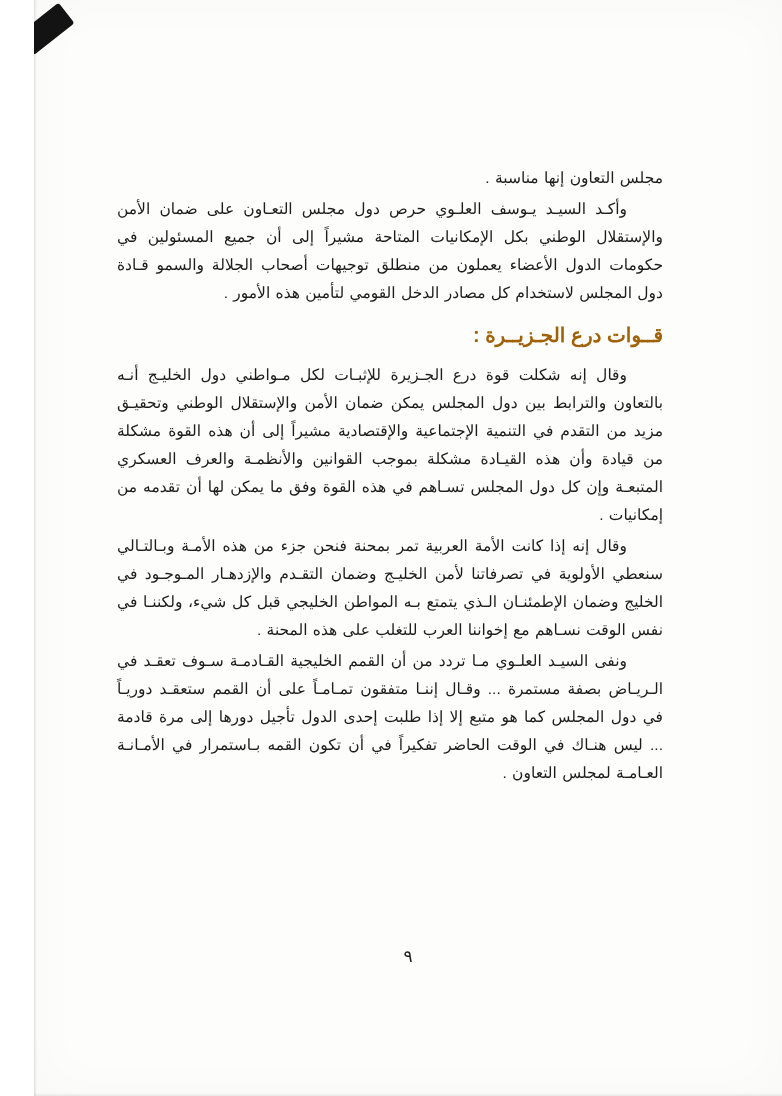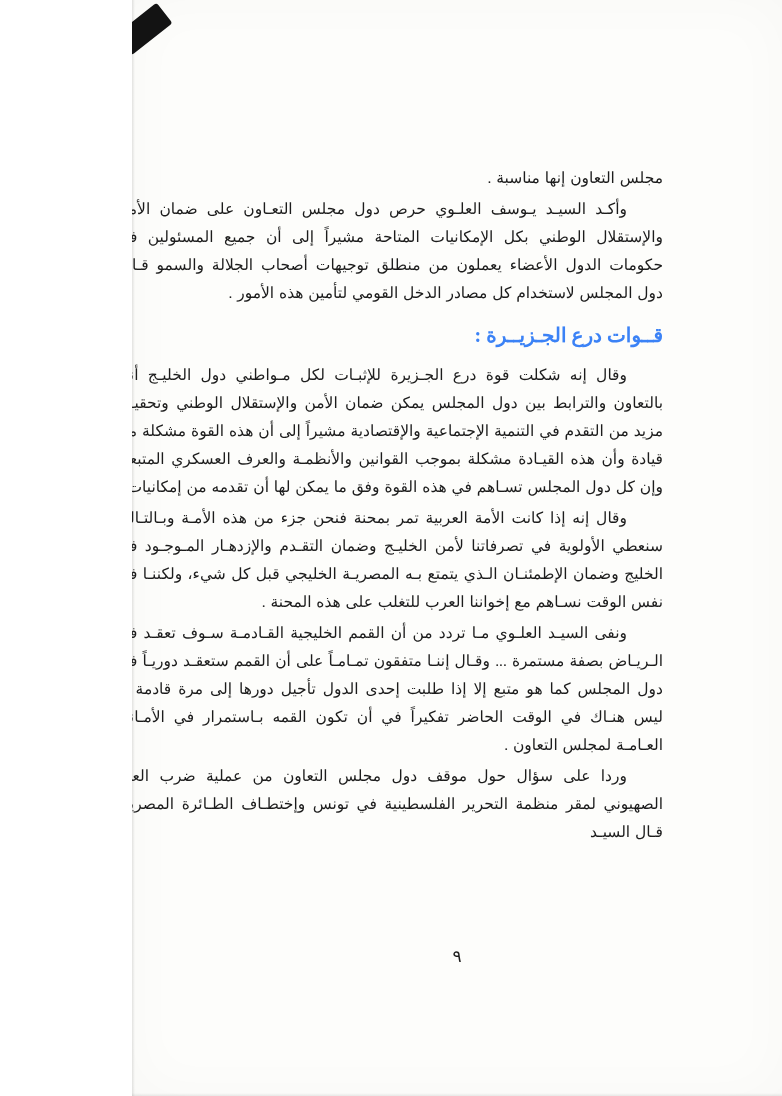--- a/index.html
+++ b/index.html
@@ -2,25 +2,25 @@
 <html lang="ar" dir="rtl"><head>
 <meta charset="utf-8">
 <style>
   html, body {
     margin: 0;
     padding: 0;
     background: #ffffff;
   }
   .page {
     position: relative;
-    width: 650px;
+    width: 748px;
     height: 1096px;
     background: #fdfdfb;
     overflow: hidden;
-    font-family: Liberation Serif, serif;
+    font-family: Liberation Sans, sans-serif;
     box-shadow: inset 0 0 60px rgba(0,0,0,0.025);
   }
   
   .edge-left {
     position: absolute;
     left: 0; top: 0; bottom: 0;
     width: 3px;
     background: linear-gradient(to right, rgba(0,0,0,0.10), rgba(0,0,0,0));
   }
   .edge-bottom {
@@ -59,21 +59,21 @@
   .para.no-indent {
     text-indent: 0;
   }
   .heading {
     font-size: 20px;
     font-weight: bold;
     margin: 13px 0 11px 0;
     text-indent: 0;
     line-height: 30px;
     text-align: right;
-    color: #3b82f6;
+    color: #a16207;
   }
   .page-number {
     position: absolute;
     top: 946px;
     left: 0;
     right: 0;
     text-align: center;
     font-size: 17px;
     color: #1c1c1c;
   }
@@ -85,20 +85,19 @@
 
   <div class="scan-mark"></div>
   <div class="edge-left"></div>
   <div class="edge-bottom"></div>
 
   <div class="content">
     <p class="para no-indent">مجلس التعاون إنها مناسبة .</p>
     <p class="para">وأكـد السيـد يـوسف العلـوي حرص دول مجلس التعـاون على ضمان الأمن والإستقلال الوطني بكل الإمكانيات المتاحة مشيراً إلى أن جميع المسئولين في حكومات الدول الأعضاء يعملون من منطلق توجيهات أصحاب الجلالة والسمو قـادة دول المجلس لاستخدام كل مصادر الدخل القومي لتأمين هذه الأمور .</p>
     <h2 class="heading">قــوات درع الجـزيــرة :</h2>
     <p class="para">وقال إنه شكلت قوة درع الجـزيرة للإثبـات لكل مـواطني دول الخليـج أنـه بالتعاون والترابط بين دول المجلس يمكن ضمان الأمن والإستقلال الوطني وتحقيـق مزيد من التقدم في التنمية الإجتماعية والإقتصادية مشيراً إلى أن هذه القوة مشكلة من قيادة وأن هذه القيـادة مشكلة بموجب القوانين والأنظمـة والعرف العسكري المتبعـة وإن كل دول المجلس تسـاهم في هذه القوة وفق ما يمكن لها أن تقدمه من إمكانيات .</p>
-    <p class="para">وقال إنه إذا كانت الأمة العربية تمر بمحنة فنحن جزء من هذه الأمـة وبـالتـالي سنعطي الأولوية في تصرفاتنا لأمن الخليـج وضمان التقـدم والإزدهـار المـوجـود في الخليج وضمان الإطمئنـان الـذي يتمتع بـه المصريـة الخليجي قبل كل شيء، ولكننـا في نفس الوقت نسـاهم مع إخواننا العرب للتغلب على هذه المحنة .</p>
+    <p class="para">وقال إنه إذا كانت الأمة العربية تمر بمحنة فنحن جزء من هذه الأمـة وبـالتـالي سنعطي الأولوية في تصرفاتنا لأمن الخليـج وضمان التقـدم والإزدهـار المـوجـود في الخليج وضمان الإطمئنـان الـذي يتمتع بـه المواطن الخليجي قبل كل شيء، ولكننـا في نفس الوقت نسـاهم مع إخواننا العرب للتغلب على هذه المحنة .</p>
     <p class="para">ونفى السيـد العلـوي مـا تردد من أن القمم الخليجية القـادمـة سـوف تعقـد في الـريـاض بصفة مستمرة ... وقـال إننـا متفقون تمـامـاً على أن القمم ستعقـد دوريـاً في دول المجلس كما هو متبع إلا إذا طلبت إحدى الدول تأجيل دورها إلى مرة قادمة ... ليس هنـاك في الوقت الحاضر تفكيراً في أن تكون القمه بـاستمرار في الأمـانـة العـامـة لمجلس التعاون .</p>
-    <p class="para">وردا على سؤال حول موقف دول مجلس التعاون من عملية ضرب العدو الصهيوني لمقر منظمة التحرير الفلسطينية في تونس وإختطـاف الطـائرة المصريـة قـال السيـد</p>
   </div>
 
   <div class="page-number">٩</div>
 
 </div>
 
 </body></html>

